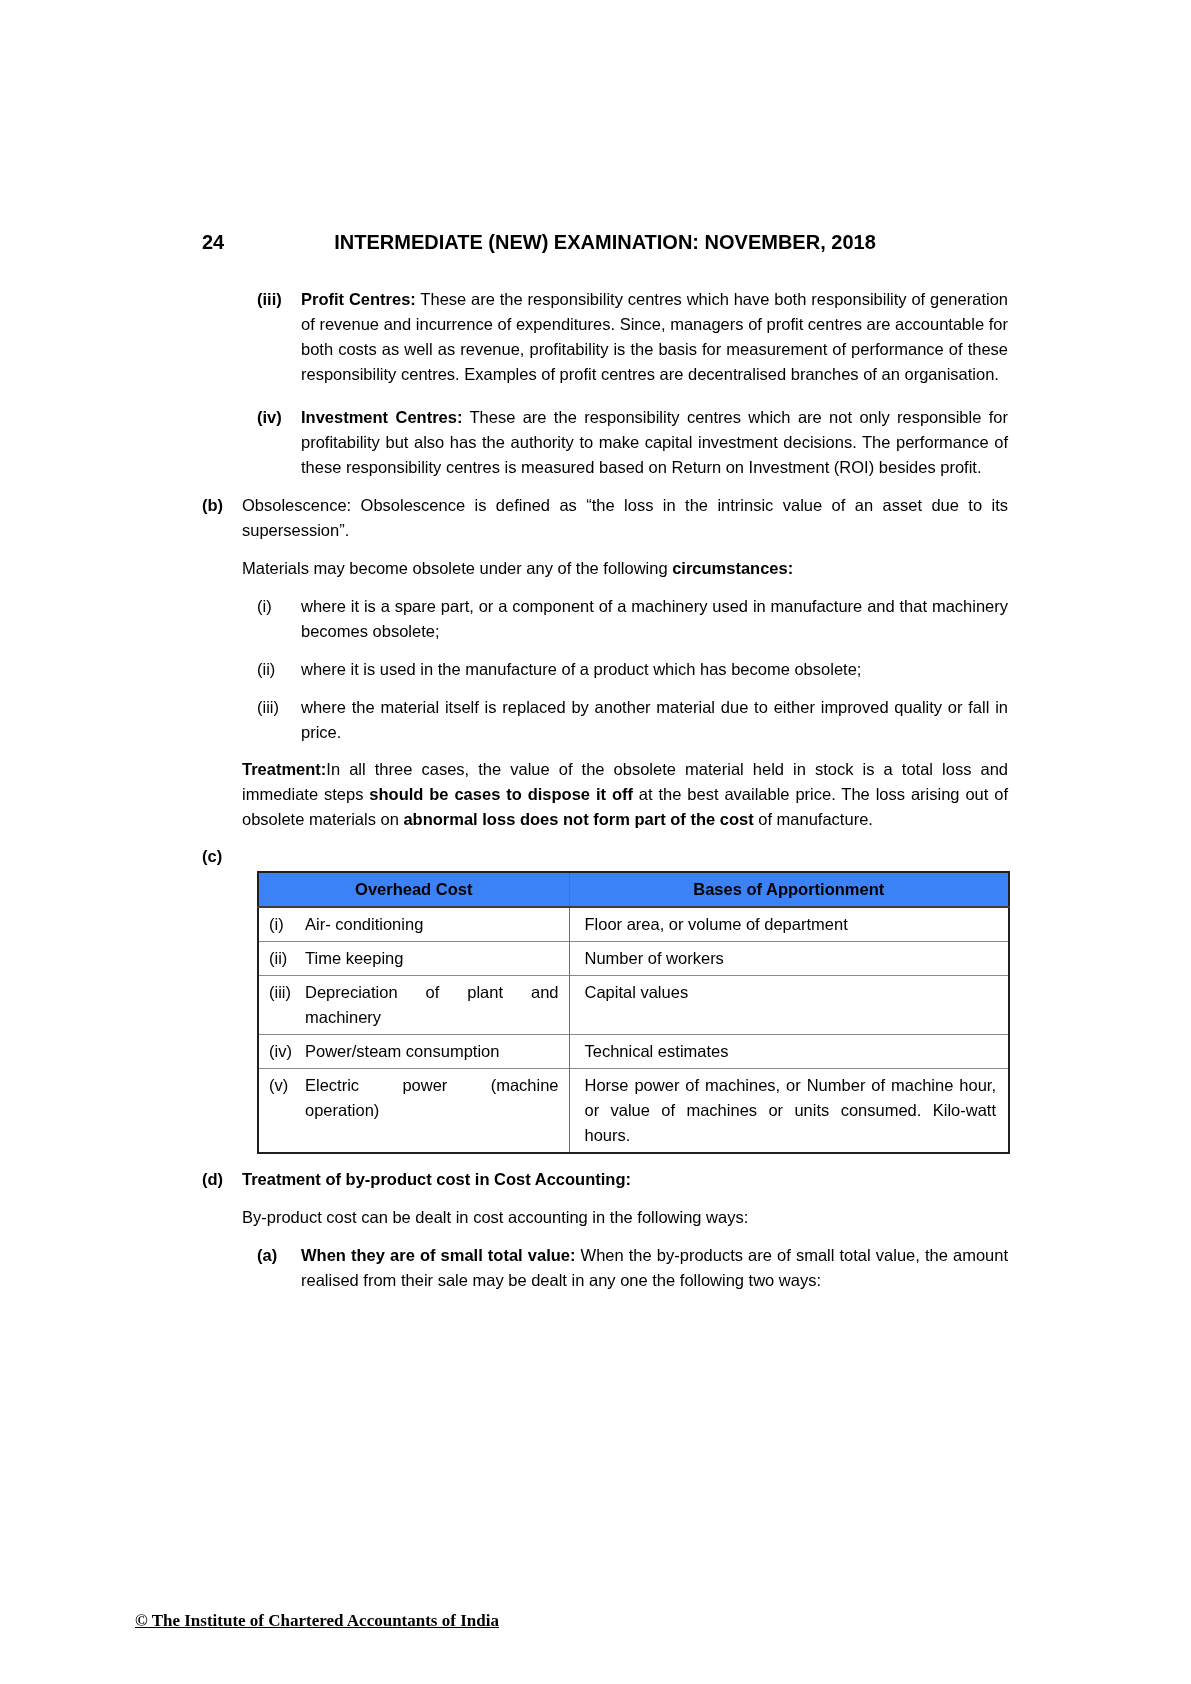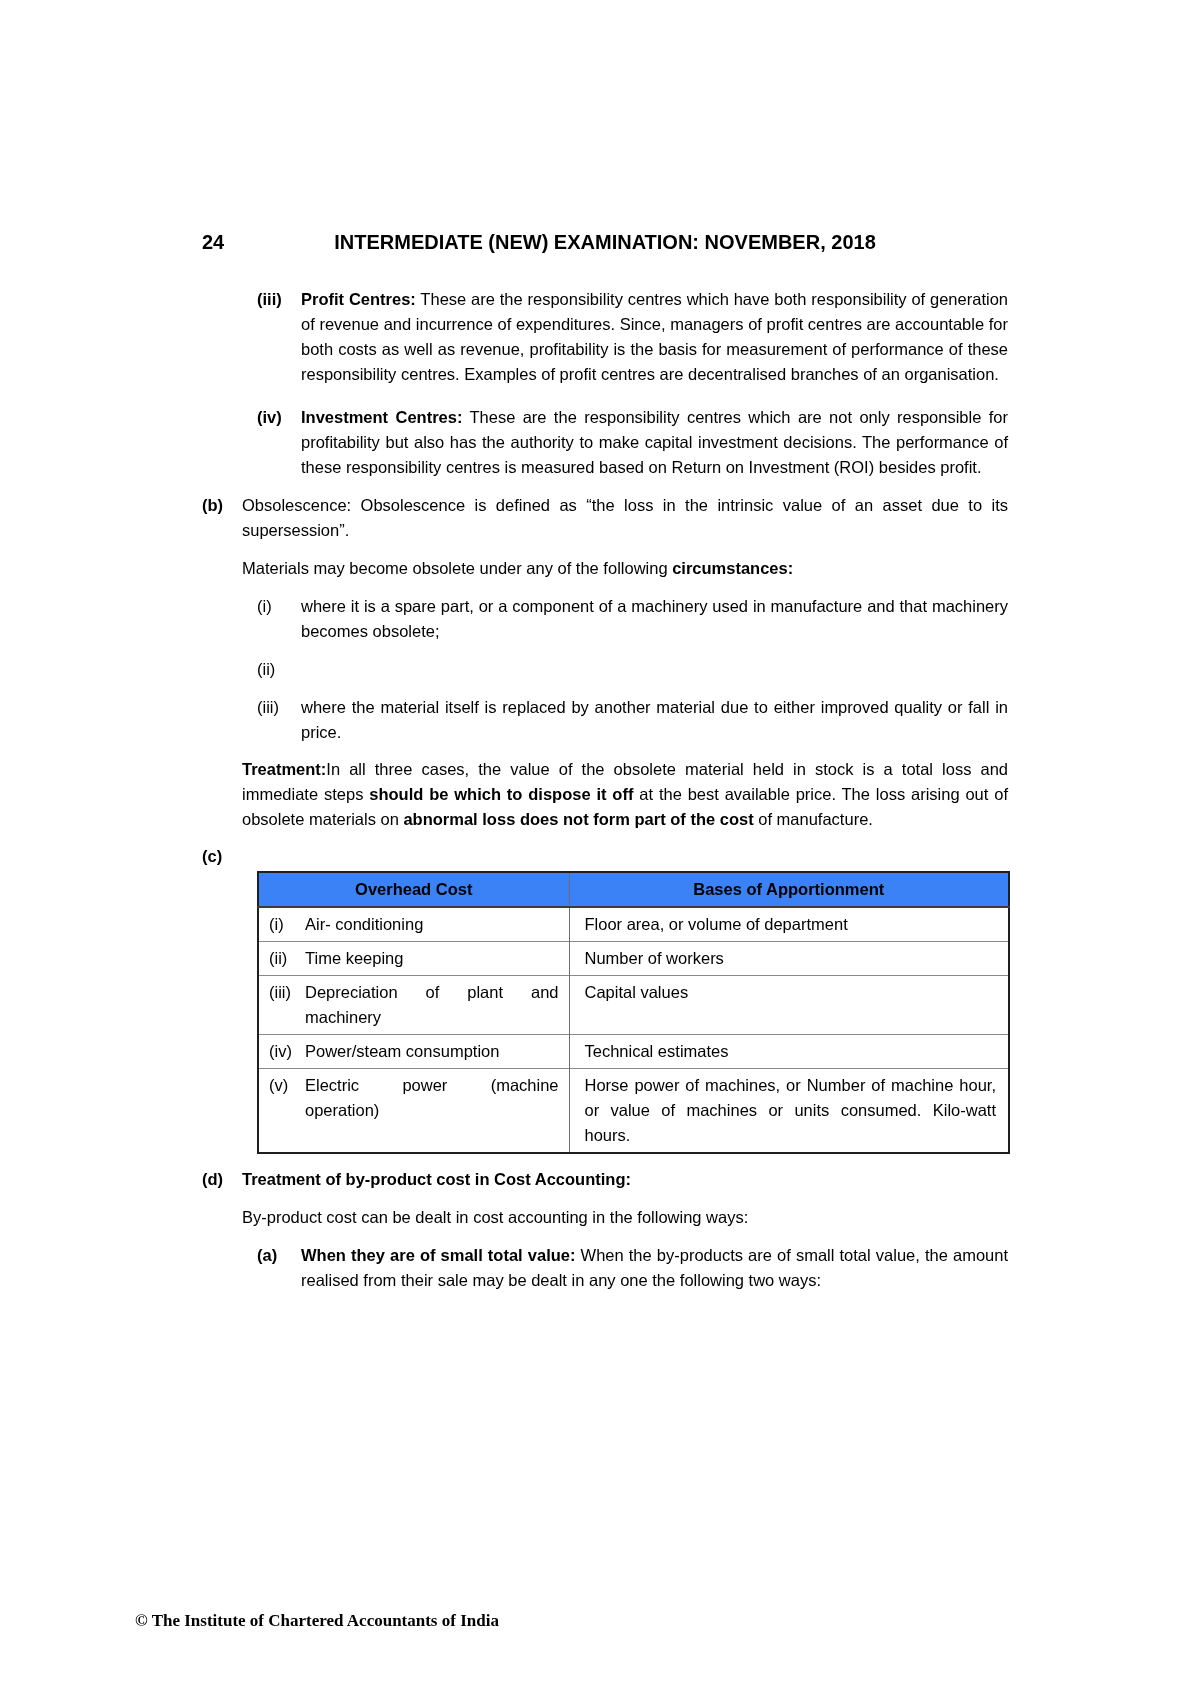--- a/index.html
+++ b/index.html
@@ -83,20 +83,21 @@
 
   
   .footer {
     position: absolute;
     left: 135px;
     top: 1610px;
     font-family: "Liberation Serif", serif;
     font-weight: bold;
     font-size: 17px;
     line-height: 22px;
+    text-decoration: underline;
   }
 </style>
 </head>
 <body>
 
 <div class="page">
 
   <div class="header">
     <span class="page-number">24</span>
     <div class="header-title">INTERMEDIATE (NEW) EXAMINATION: NOVEMBER, 2018</div>
@@ -129,29 +130,30 @@
       <span>Materials may become obsolete under any of the following </span><span class="b">circumstances:</span>
     </p>
 
     <div class="row mt13">
       <span class="lbl2">(i)</span>
       <div class="body">where it is a spare part, or a component of a machinery used in manufacture and that machinery becomes obsolete;</div>
     </div>
 
     <div class="row mt13">
       <span class="lbl2">(ii)</span>
+      <div class="body">where it is used in the manufacture of a product which has become obsolete;</div>
     </div>
 
     <div class="row mt13">
       <span class="lbl2">(iii)</span>
       <div class="body">where the material itself is replaced by another material due to either improved quality or fall in price.</div>
     </div>
 
     <p class="para mt12">
-      <span class="b">Treatment:</span><span>In all three cases, the value of the obsolete material held in stock is a total loss and immediate steps </span><span class="b">should be which to dispose it off</span><span> at the best available price. The loss arising out of obsolete materials on </span><span class="b">abnormal loss does not form part of the cost</span><span> of manufacture.</span>
+      <span class="b">Treatment:</span><span>In all three cases, the value of the obsolete material held in stock is a total loss and immediate steps </span><span class="b">should be cases to dispose it off</span><span> at the best available price. The loss arising out of obsolete materials on </span><span class="b">abnormal loss does not form part of the cost</span><span> of manufacture.</span>
     </p>
 
     <div class="row mt12">
       <span class="lbl1 b">(c)</span>
     </div>
 
     <table class="apportionment-table mt2">
       <colgroup>
           <col class="c1">
           <col class="c2">

